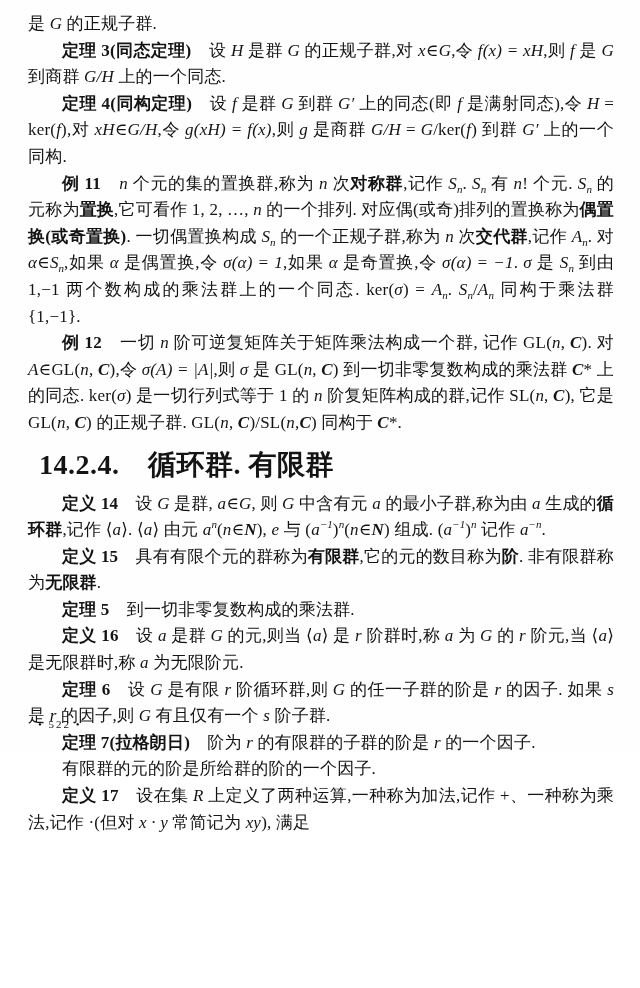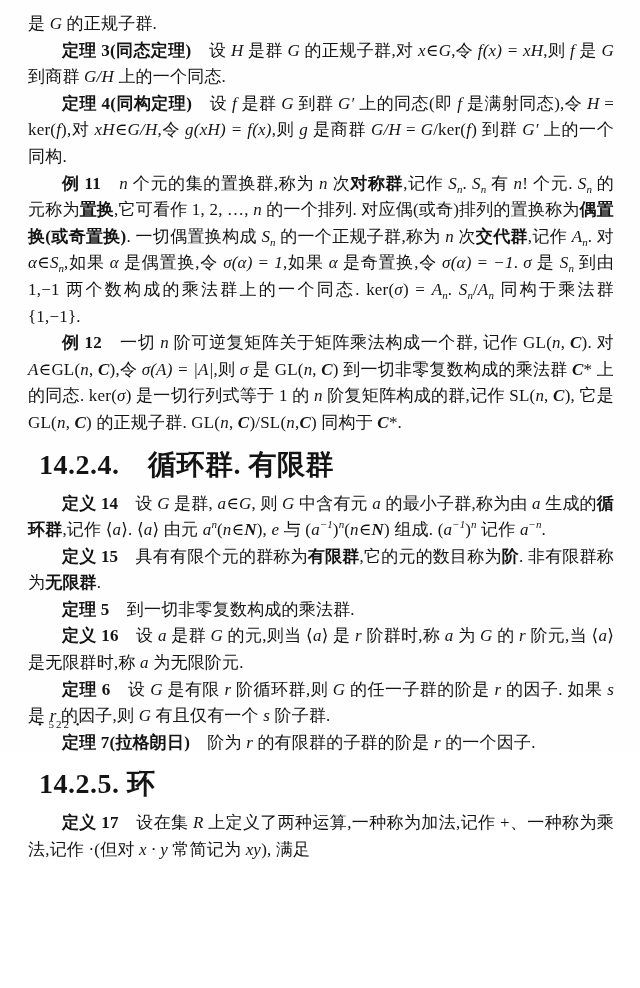--- a/index.html
+++ b/index.html
@@ -63,19 +63,19 @@
       <div class="para indent"><span class="b">定理 4(同构定理)</span><span>　设 </span><span class="i">f</span><span> 是群 </span><span class="i">G</span><span> 到群 </span><span class="i">G′</span><span> 上的同态(即 </span><span class="i">f</span><span> 是满射同态),令 </span><span class="i">H</span><span> = ker(</span><span class="i">f</span><span>),对 </span><span class="i">xH∈G/H</span><span>,令 </span><span class="i">g(xH) = f(x)</span><span>,则 </span><span class="i">g</span><span> 是商群 </span><span class="i">G/H</span><span> = </span><span class="i">G</span><span>/ker(</span><span class="i">f</span><span>) 到群 </span><span class="i">G′</span><span> 上的一个同构.</span></div>
       <div class="para indent"><span class="b">例 11</span><span>　</span><span class="i">n</span><span> 个元的集的置换群,称为 </span><span class="i">n</span><span> 次</span><span class="b">对称群</span><span>,记作 </span><span class="i">S</span><sub class="i">n</sub><span>.  </span><span class="i">S</span><sub class="i">n</sub><span> 有 </span><span class="i">n</span><span>! 个元. </span><span class="i">S</span><sub class="i">n</sub><span> 的元称为</span><span class="b">置换</span><span>,它可看作 1, 2, …, </span><span class="i">n</span><span> 的一个排列.  对应偶(或奇)排列的置换称为</span><span class="b">偶置换(或奇置换)</span><span>. 一切偶置换构成 </span><span class="i">S</span><sub class="i">n</sub><span> 的一个正规子群,称为 </span><span class="i">n</span><span> 次</span><span class="b">交代群</span><span>,记作 </span><span class="i">A</span><sub class="i">n</sub><span>. 对 </span><span class="i">α∈S</span><sub class="i">n</sub><span>,如果 </span><span class="i">α</span><span> 是偶置换,令 </span><span class="i">σ(α) = 1</span><span>,如果 </span><span class="i">α</span><span> 是奇置换,令 </span><span class="i">σ(α) = −1</span><span>. </span><span class="i">σ</span><span> 是 </span><span class="i">S</span><sub class="i">n</sub><span> 到由 1,−1 两个数构成的乘法群上的一个同态. ker(</span><span class="i">σ</span><span>) = </span><span class="i">A</span><sub class="i">n</sub><span>. </span><span class="i">S</span><sub class="i">n</sub><span>/</span><span class="i">A</span><sub class="i">n</sub><span> 同构于乘法群 {1,−1}.</span></div>
       <div class="para indent"><span class="b">例 12</span><span>　一切 </span><span class="i">n</span><span> 阶可逆复矩阵关于矩阵乘法构成一个群, 记作 GL(</span><span class="i">n</span><span>, </span><span class="b i">C</span><span>). 对 </span><span class="i">A</span><span>∈GL(</span><span class="i">n</span><span>, </span><span class="b i">C</span><span>),令 </span><span class="i">σ(A) = |A|</span><span>,则 </span><span class="i">σ</span><span> 是 GL(</span><span class="i">n</span><span>, </span><span class="b i">C</span><span>) 到一切非零复数构成的乘法群 </span><span class="b i">C</span><span>* 上的同态. ker(</span><span class="i">σ</span><span>) 是一切行列式等于 1 的 </span><span class="i">n</span><span> 阶复矩阵构成的群,记作 SL(</span><span class="i">n</span><span>, </span><span class="b i">C</span><span>), 它是 GL(</span><span class="i">n</span><span>, </span><span class="b i">C</span><span>) 的正规子群.  GL(</span><span class="i">n</span><span>, </span><span class="b i">C</span><span>)/SL(</span><span class="i">n</span><span>,</span><span class="b i">C</span><span>) 同构于 </span><span class="b i">C</span><span>*.</span></div>
       <div class="heading"><span>14.2.4.　循环群. 有限群</span></div>
       <div class="para indent"><span class="b">定义 14</span><span>　设 </span><span class="i">G</span><span> 是群, </span><span class="i">a</span><span>∈</span><span class="i">G</span><span>, 则 </span><span class="i">G</span><span> 中含有元 </span><span class="i">a</span><span> 的最小子群,称为由 </span><span class="i">a</span><span> 生成的</span><span class="b">循环群</span><span>,记作 ⟨</span><span class="i">a</span><span>⟩. ⟨</span><span class="i">a</span><span>⟩ 由元 </span><span class="i">a</span><sup class="i">n</sup><span>(</span><span class="i">n</span><span>∈</span><span class="b i">N</span><span>), </span><span class="i">e</span><span> 与 (</span><span class="i">a</span><sup class="i">−1</sup><span>)</span><sup class="i">n</sup><span>(</span><span class="i">n</span><span>∈</span><span class="b i">N</span><span>) 组成. (</span><span class="i">a</span><sup class="i">−1</sup><span>)</span><sup class="i">n</sup><span> 记作 </span><span class="i">a</span><sup class="i">−n</sup><span>.</span></div>
       <div class="para indent"><span class="b">定义 15</span><span>　具有有限个元的群称为</span><span class="b">有限群</span><span>,它的元的数目称为</span><span class="b">阶</span><span>.  非有限群称为</span><span class="b">无限群</span><span>.</span></div>
       <div class="para indent"><span class="b">定理 5</span><span>　到一切非零复数构成的乘法群.</span></div>
       <div class="para indent"><span class="b">定义 16</span><span>　设 </span><span class="i">a</span><span> 是群 </span><span class="i">G</span><span> 的元,则当 ⟨</span><span class="i">a</span><span>⟩ 是 </span><span class="i">r</span><span> 阶群时,称 </span><span class="i">a</span><span> 为 </span><span class="i">G</span><span> 的 </span><span class="i">r</span><span> 阶元,当 ⟨</span><span class="i">a</span><span>⟩ 是无限群时,称 </span><span class="i">a</span><span> 为无限阶元.</span></div>
       <div class="para indent"><span class="b">定理 6</span><span>　设 </span><span class="i">G</span><span> 是有限 </span><span class="i">r</span><span> 阶循环群,则 </span><span class="i">G</span><span> 的任一子群的阶是 </span><span class="i">r</span><span> 的因子.  如果 </span><span class="i">s</span><span> 是 </span><span class="i">r</span><span> 的因子,则 </span><span class="i">G</span><span> 有且仅有一个 </span><span class="i">s</span><span> 阶子群.</span></div>
       <div class="para indent"><span class="b">定理 7(拉格朗日)</span><span>　阶为 </span><span class="i">r</span><span> 的有限群的子群的阶是 </span><span class="i">r</span><span> 的一个因子.</span></div>
-      <div class="heading"><span>14.2.5. 环</span></div>
+      <div class="para indent"><span>有限群的元的阶是所给群的阶的一个因子.</span></div>
       <div class="para indent"><span class="b">定义 17</span><span>　设在集 </span><span class="i">R</span><span> 上定义了两种运算,一种称为加法,记作 +、一种称为乘法,记作 ·(但对 </span><span class="i">x · y</span><span> 常简记为 </span><span class="i">xy</span><span>), 满足</span></div>
     </div>
   <div class="footer">
     <span>• 522 •</span>
   </div>
 </div>
 
 </body></html>

